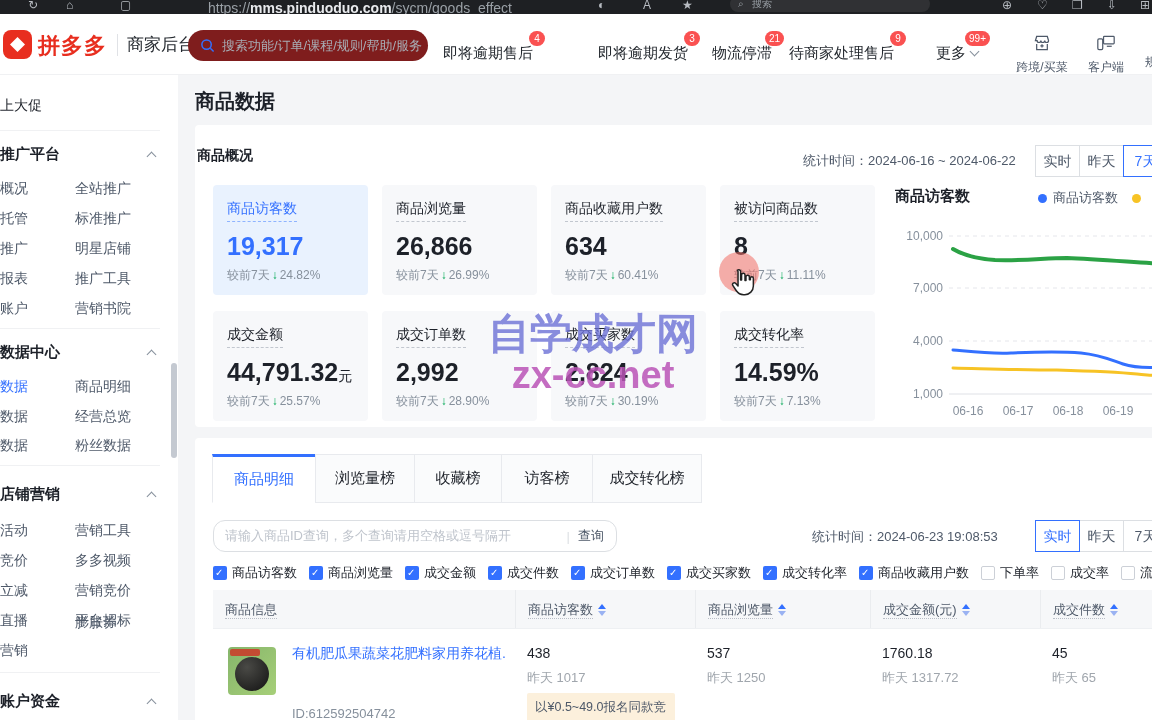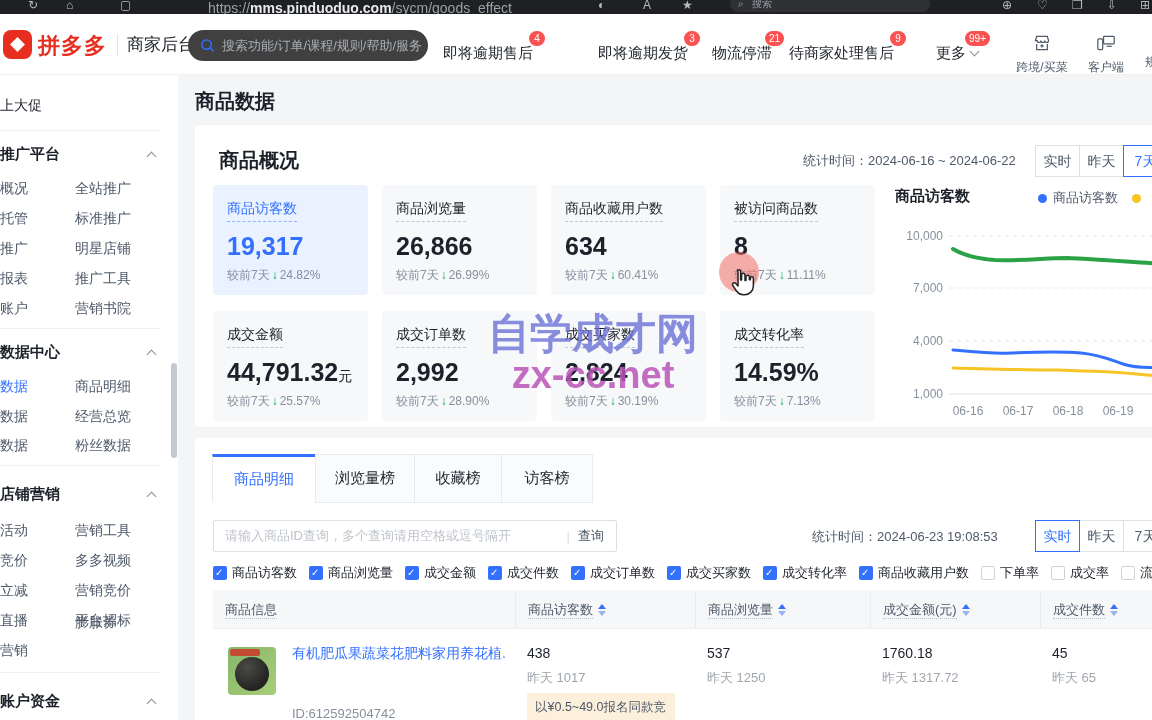--- a/index.html
+++ b/index.html
@@ -14,21 +14,21 @@
   .bsearch { position:absolute; left:730px; top:-4px; width:200px; height:16px; background:#303134; border-radius:8px; color:#9aa0a6; padding-left:22px; font-size:10px; line-height:16px; }
   .bstar { color:#5b9cf8; }
 
   
   .header { position:absolute; left:0; top:14px; width:1152px; height:61px; background:#fff; border-bottom:1px solid #f0f1f3; }
   .logo-ic { position:absolute; left:3px; top:16px; width:29px; height:29px; border-radius:8px; background:#e82e1f; overflow:hidden; }
   .logo-ic::before { content:""; position:absolute; left:7px; top:7px; width:15px; height:15px; background:#fff; clip-path:polygon(50% 0,100% 50%,50% 100%,0 50%); }
   .brand { position:absolute; left:38px; top:17px; font-size:22px; font-weight:bold; color:#e82e1f; letter-spacing:1px; }
   .hdr-div { position:absolute; left:117px; top:20px; width:1px; height:22px; background:#e0e2e6; }
   .portal { position:absolute; left:127px; top:19px; font-size:17px; color:#24292f; }
-  .hsearch { position:absolute; left:188px; top:16px; width:240px; height:31px; background:#404040; border-radius:16px; display:flex; align-items:center; padding-left:12px; }
+  .hsearch { position:absolute; left:188px; top:16px; width:240px; height:31px; background:#7f1d1d; border-radius:16px; display:flex; align-items:center; padding-left:12px; }
   .hsearch svg { flex:0 0 auto; }
   .hsearch .ph { margin-left:7px; font-size:13px; color:#a8adb5; white-space:nowrap; }
   .navitem { position:absolute; top:30px; font-size:15px; color:#24292f; white-space:nowrap; }
   .badge { position:absolute; top:-13px; right:-12px; min-width:16px; height:15px; background:#fa5151; border-radius:8px; color:#fff; font-size:10px; line-height:15px; text-align:center; padding:0 4px; }
   .chev-dn { display:inline-block; width:7px; height:7px; border-right:1.5px solid #86909c; border-bottom:1.5px solid #86909c; transform:rotate(45deg); margin-left:5px; vertical-align:3px; }
   .tool { position:absolute; top:20px; width:64px; text-align:center; color:#4e5969; }
   .tool .tlabel { font-size:12px; margin-top:3px; white-space:nowrap; }
 
   
   .sidebar { position:absolute; left:0; top:75px; width:178px; height:645px; background:#fff; overflow:hidden; }
@@ -40,21 +40,21 @@
   .sb-l { left:0; } .sb-r { left:75px; }
   .sb-scroll { position:absolute; right:1px; top:288px; width:6px; height:95px; border-radius:3px; background:#c4c9d1; }
 
   
   .main { position:absolute; left:178px; top:75px; width:1002px; height:645px; background:#f4f5f7; }
   .page-title { position:absolute; left:17px; top:13px; font-size:20px; font-weight:bold; color:#1d2129; }
   .panel { position:absolute; left:17px; width:985px; background:#fff; border-radius:4px; }
   .panel1 { top:50px; height:302px; }
   .panel2 { top:363px; height:360px; }
 
-  .pn-title { position:absolute; left:24px; top:22px; font-size:20px; font-weight:600; color:#1d2129; }
+  .pn-title { position:absolute; left:2px; top:22px; font-size:14px; font-weight:600; color:#1d2129; }
   .stat-time { position:absolute; font-size:13px; color:#4e5969; white-space:nowrap; }
   .rgroup { position:absolute; left:841px; display:flex; }
   .rbtn { width:45px; height:32px; border:1px solid #dcdfe3; background:#fff; font-size:14px; color:#4e5969; line-height:30px; text-align:center; margin-left:-1px; white-space:nowrap; overflow:hidden; }
   .rbtn.sel { border-color:#3370ff; color:#3370ff; position:relative; z-index:2; }
 
   .cards { position:absolute; left:18px; display:flex; }
   .card { width:155px; height:110px; background:#f7f8fa; border-radius:4px; margin-right:14px; padding:14px 14px 12px; position:relative; }
   .card.sel { background:#e9f2fe; }
   .card-label { font-size:14px; color:#1d2129; display:inline-block; border-bottom:1px dashed #c2c7cf; padding-bottom:3px; white-space:nowrap; }
   .card.sel .card-label { color:#3370ff; border-bottom-color:#8fb4ff; }
@@ -67,21 +67,21 @@
   .chart { position:absolute; left:700px; top:60px; width:285px; height:240px; }
   .chart-title { position:absolute; left:0; top:2px; font-size:15px; font-weight:600; color:#1d2129; }
   .legend { position:absolute; left:143px; top:4px; display:flex; align-items:center; }
   .lg-dot { width:9px; height:9px; border-radius:50%; display:inline-block; }
   .lg-label { font-size:13px; color:#4e5969; margin:0 14px 0 6px; white-space:nowrap; }
 
   
   .tabs { position:absolute; left:18px; top:16px; display:flex; }
   .tab { height:49px; line-height:46px; text-align:center; font-size:15px; color:#1d2129; background:#fafbfc; border:1px solid #e8eaee; margin-left:-1px; }
   .tab.active { background:#fff; color:#3370ff; border-top:3px solid #3370ff; border-bottom:1px solid #fff; line-height:43px; }
-  .searchbox { position:absolute; left:18px; top:82px; width:404px; height:32px; border:1px solid #dcdfe3; border-radius:2px; display:flex; align-items:center; background:#fff; }
+  .searchbox { position:absolute; left:18px; top:82px; width:404px; height:32px; border:1px solid #dcdfe3; border-radius:12px; display:flex; align-items:center; background:#fff; }
   .searchbox .ph { flex:1; font-size:13px; color:#bfc4cc; padding-left:11px; white-space:nowrap; overflow:hidden; }
   .searchbox .sep { color:#dcdfe3; font-size:13px; }
   .searchbox .qbtn { font-size:13px; color:#4e5969; padding:0 12px 0 8px; }
 
   .metrics { position:absolute; left:18px; top:126px; display:flex; align-items:center; white-space:nowrap; }
   .metric { display:flex; align-items:center; margin-right:12px; }
   .cb { width:14px; height:14px; border-radius:2px; margin-right:5px; position:relative; }
   .cb.on { background:#3370ff; }
   .cb.on::after { content:"✓"; position:absolute; left:2px; top:0px; color:#fff; font-size:10px; line-height:14px; }
   .cb.off { background:#fff; border:1px solid #ccd0d7; }
@@ -323,20 +323,21 @@
         </svg>
       </div>
     </div>
 
     <div class="panel panel2">
       <div class="tabs">
         <div class="tab active" style="width:104px">商品明细</div>
         <div class="tab" style="width:100px">浏览量榜</div>
         <div class="tab" style="width:88px">收藏榜</div>
         <div class="tab" style="width:92px">访客榜</div>
+        <div class="tab" style="width:110px">成交转化榜</div>
       </div>
 
       <div class="searchbox">
         <span class="ph">请输入商品ID查询，多个查询请用空格或逗号隔开</span>
         <span class="sep">|</span>
         <span class="qbtn">查询</span>
       </div>
       <div class="stat-time" style="left:617px;top:90px"><span>统计时间：</span><span>2024-06-23 19:08:53</span></div>
       <div class="rgroup" style="top:82px">
         <div class="rbtn sel">实时</div>

